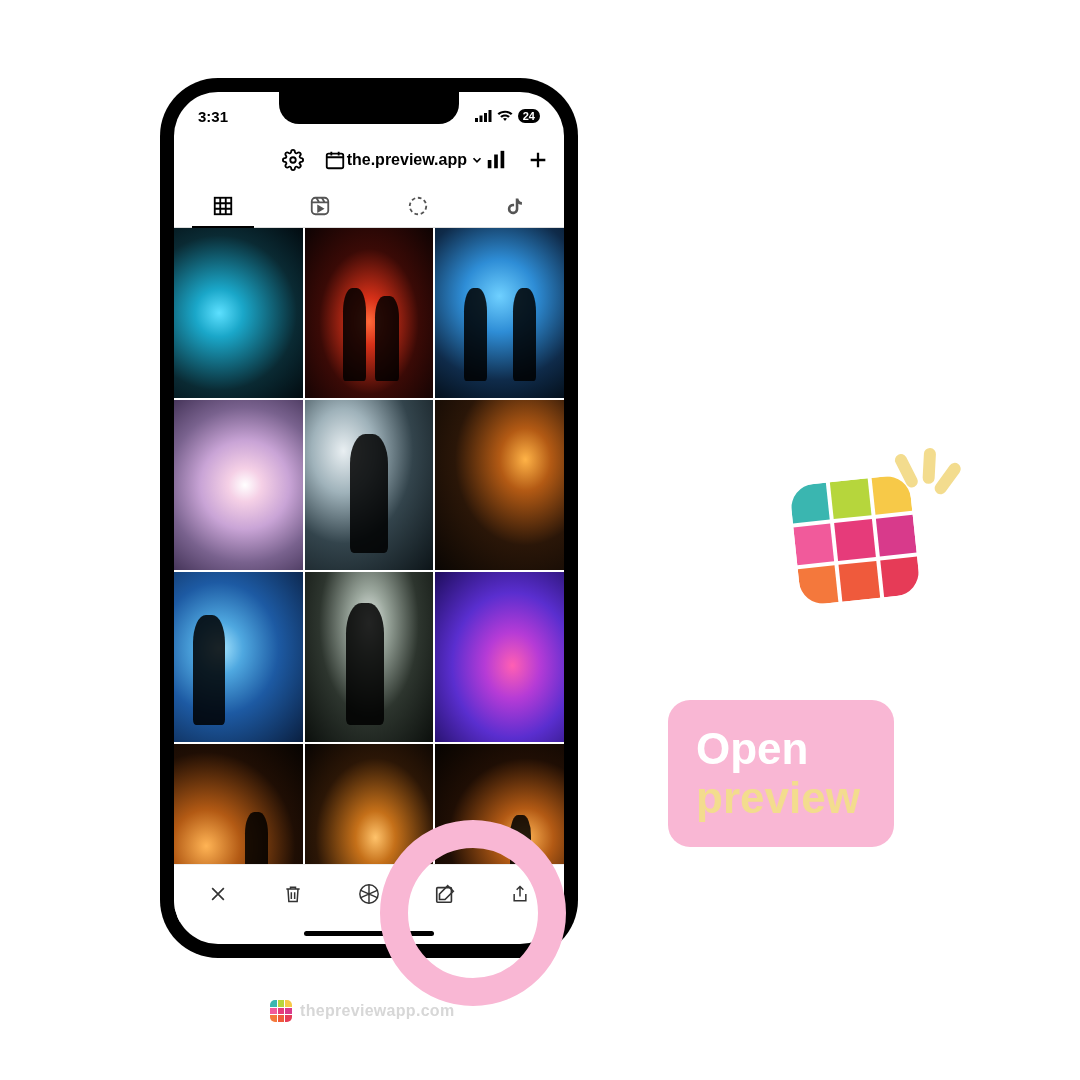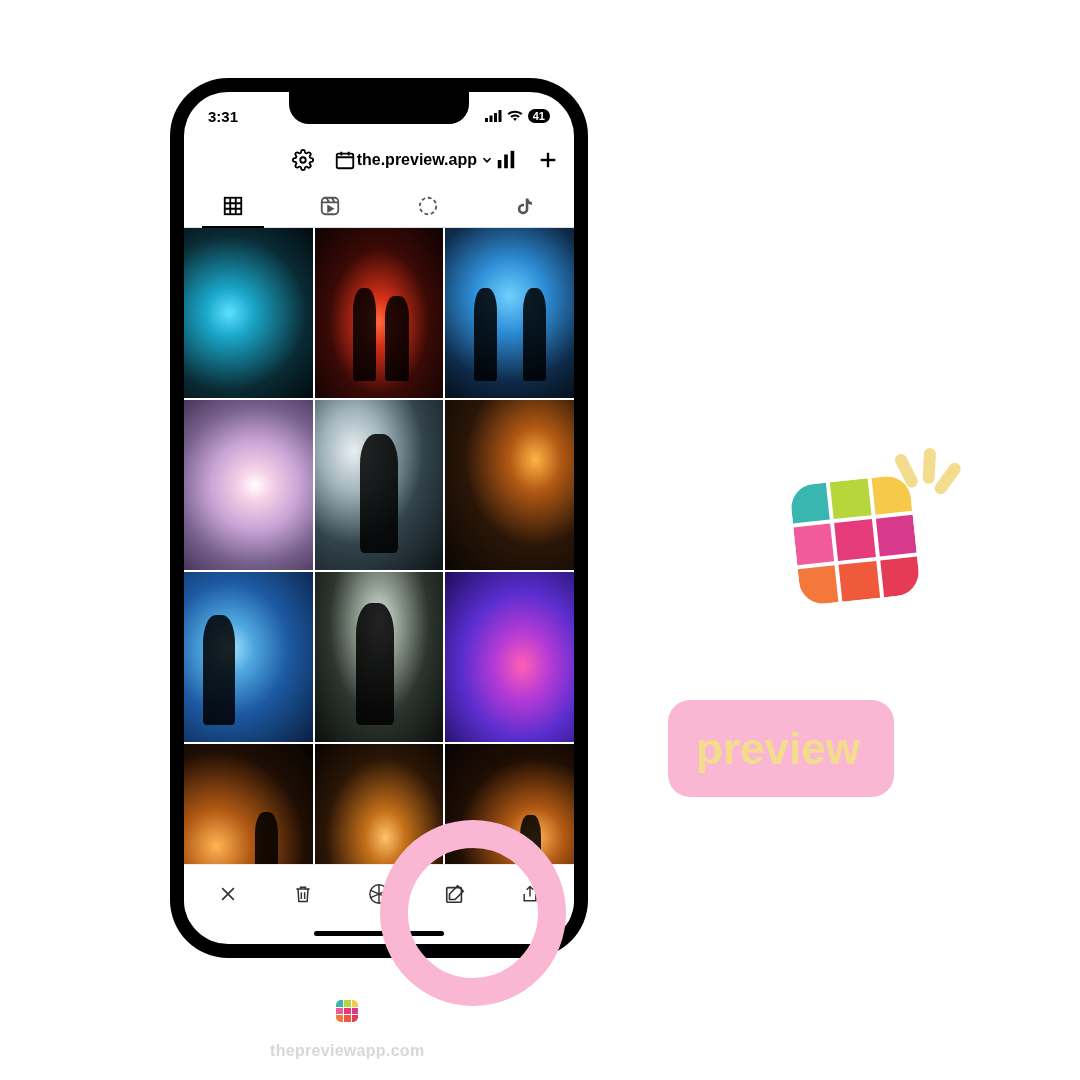--- a/index.html
+++ b/index.html
@@ -7,21 +7,21 @@
     width: 1080px;
     height: 1080px;
     background: #fff;
     font-family: -apple-system, BlinkMacSystemFont, "Segoe UI", Arial, sans-serif;
     position: relative;
     overflow: hidden;
   }
   
   .phone {
     position: absolute;
-    left: 170px;
+    left: 160px;
     top: 78px;
     width: 418px;
     height: 880px;
     background: #000;
     border-radius: 58px;
     padding: 14px;
   }
   .screen {
     width: 100%;
     height: 100%;
@@ -208,23 +208,23 @@
     height: 186px;
     border: 28px solid #f9b7d4;
     border-radius: 50%;
     z-index: 50;
   }
   .watermark {
     position: absolute;
     left: 270px;
     top: 1000px;
     display: flex;
-    flex-direction: column;
-    align-items: center;
-    gap: 20px;
+    flex-direction: row;
+    align-items: center;
+    gap: 8px;
   }
   .wm-logo {
     width: 22px;
     height: 22px;
     display: grid;
     grid-template-columns: repeat(3,1fr);
     grid-template-rows: repeat(3,1fr);
     gap: 1px;
     border-radius: 5px;
     overflow: hidden;
@@ -249,21 +249,21 @@
               <rect x="9" y="3" width="3" height="9" fill="#000"></rect>
               <rect x="13.5" y="0" width="3" height="12" fill="#000"></rect>
             </svg>
         </span>
         <span class="wifi">
           <svg width="16" height="12" viewBox="0 0 16 12">
               <path d="M8 11 L10 8.6 C9 7.8 7 7.8 6 8.6 Z M3.2 6.2 C5.8 3.9 10.2 3.9 12.8 6.2 L11.2 7.8 C9.4 6.2 6.6 6.2 4.8 7.8 Z M0.5 3.5 C4.6 -0.2 11.4 -0.2 15.5 3.5 L13.9 5.1 C10.6 2.1 5.4 2.1 2.1 5.1 Z" fill="#000"></path>
             </svg>
         </span>
         <span class="battery-pill">
-            <span>41</span>
+            <span>24</span>
           </span>
       </div>
     </div>
 
     <div class="toolbar">
       <div class="toolbar-left">
         <span class="icon-btn">
           <svg width="22" height="22" viewBox="0 0 24 24" fill="none" stroke="#000" stroke-width="2">
               <circle cx="12" cy="12" r="3"></circle>
               <path d="M19.4 15a1.7 1.7 0 0 0 .34 1.87l.06.06a2 2 0 1 1-2.83 2.83l-.06-.06a1.7 1.7 0 0 0-1.87-.34 1.7 1.7 0 0 0-1 1.55V21a2 2 0 0 1-4 0v-.09a1.7 1.7 0 0 0-1-1.55 1.7 1.7 0 0 0-1.87.34l-.06.06a2 2 0 1 1-2.83-2.83l.06-.06a1.7 1.7 0 0 0 .34-1.87 1.7 1.7 0 0 0-1.55-1H3a2 2 0 0 1 0-4h.09a1.7 1.7 0 0 0 1.55-1 1.7 1.7 0 0 0-.34-1.87l-.06-.06a2 2 0 1 1 2.83-2.83l.06.06a1.7 1.7 0 0 0 1.87.34H9a1.7 1.7 0 0 0 1-1.55V3a2 2 0 0 1 4 0v.09a1.7 1.7 0 0 0 1 1.55 1.7 1.7 0 0 0 1.87-.34l.06-.06a2 2 0 1 1 2.83 2.83l-.06.06a1.7 1.7 0 0 0-.34 1.87V9a1.7 1.7 0 0 0 1.55 1H21a2 2 0 0 1 0 4h-.09a1.7 1.7 0 0 0-1.55 1z"></path>
@@ -422,20 +422,21 @@
     <div class="lg" style="background:#f15a9b"></div>
     <div class="lg" style="background:#e63b7a"></div>
     <div class="lg" style="background:#d83a8b"></div>
     <div class="lg" style="background:#f4783c"></div>
     <div class="lg" style="background:#ef5a3c"></div>
     <div class="lg" style="background:#e63b57"></div>
   </div>
 </div>
 
 <div class="callout">
+  <div>Open</div>
   <div class="yellow">preview</div>
 </div>
 
 <div class="watermark">
   <div class="wm-logo">
     <div style="background:#3ab6b0"></div>
       <div style="background:#b6d63c"></div>
       <div style="background:#f7c948"></div>
     <div style="background:#f15a9b"></div>
       <div style="background:#e63b7a"></div>

